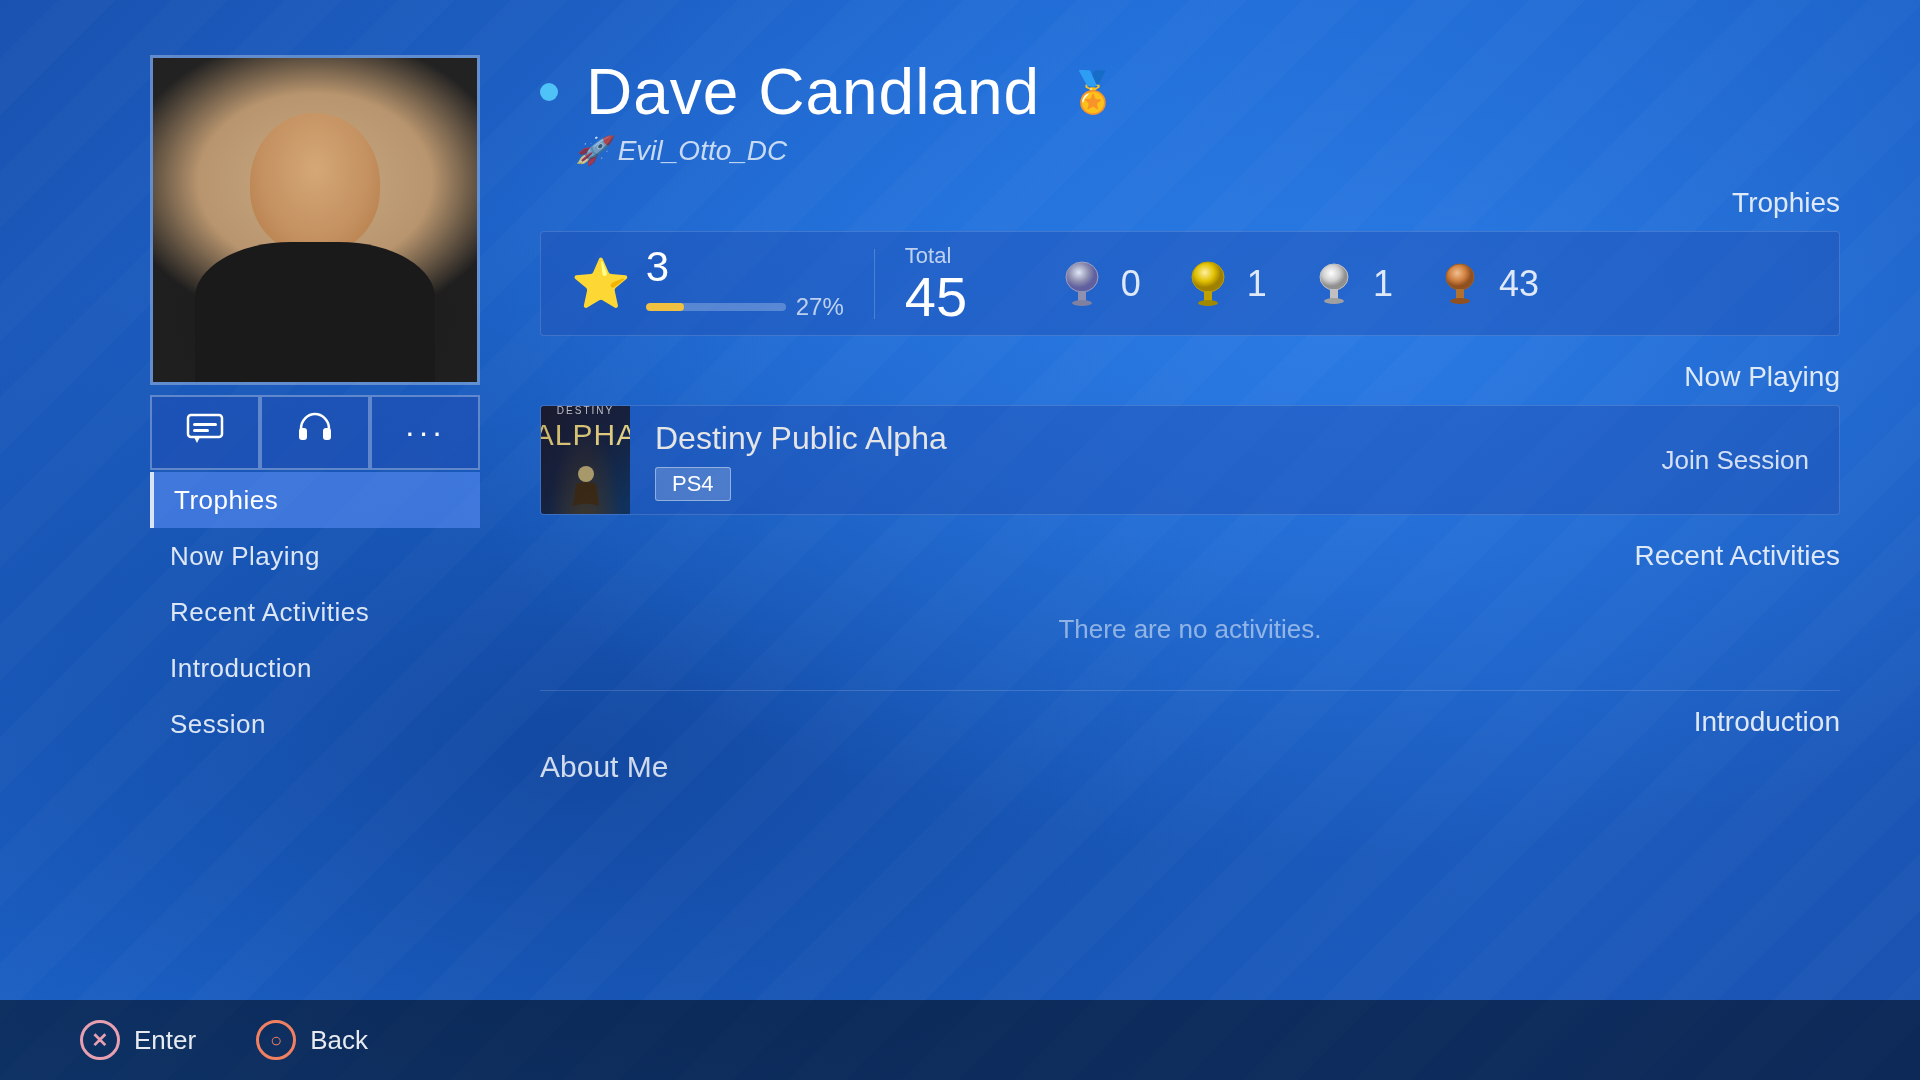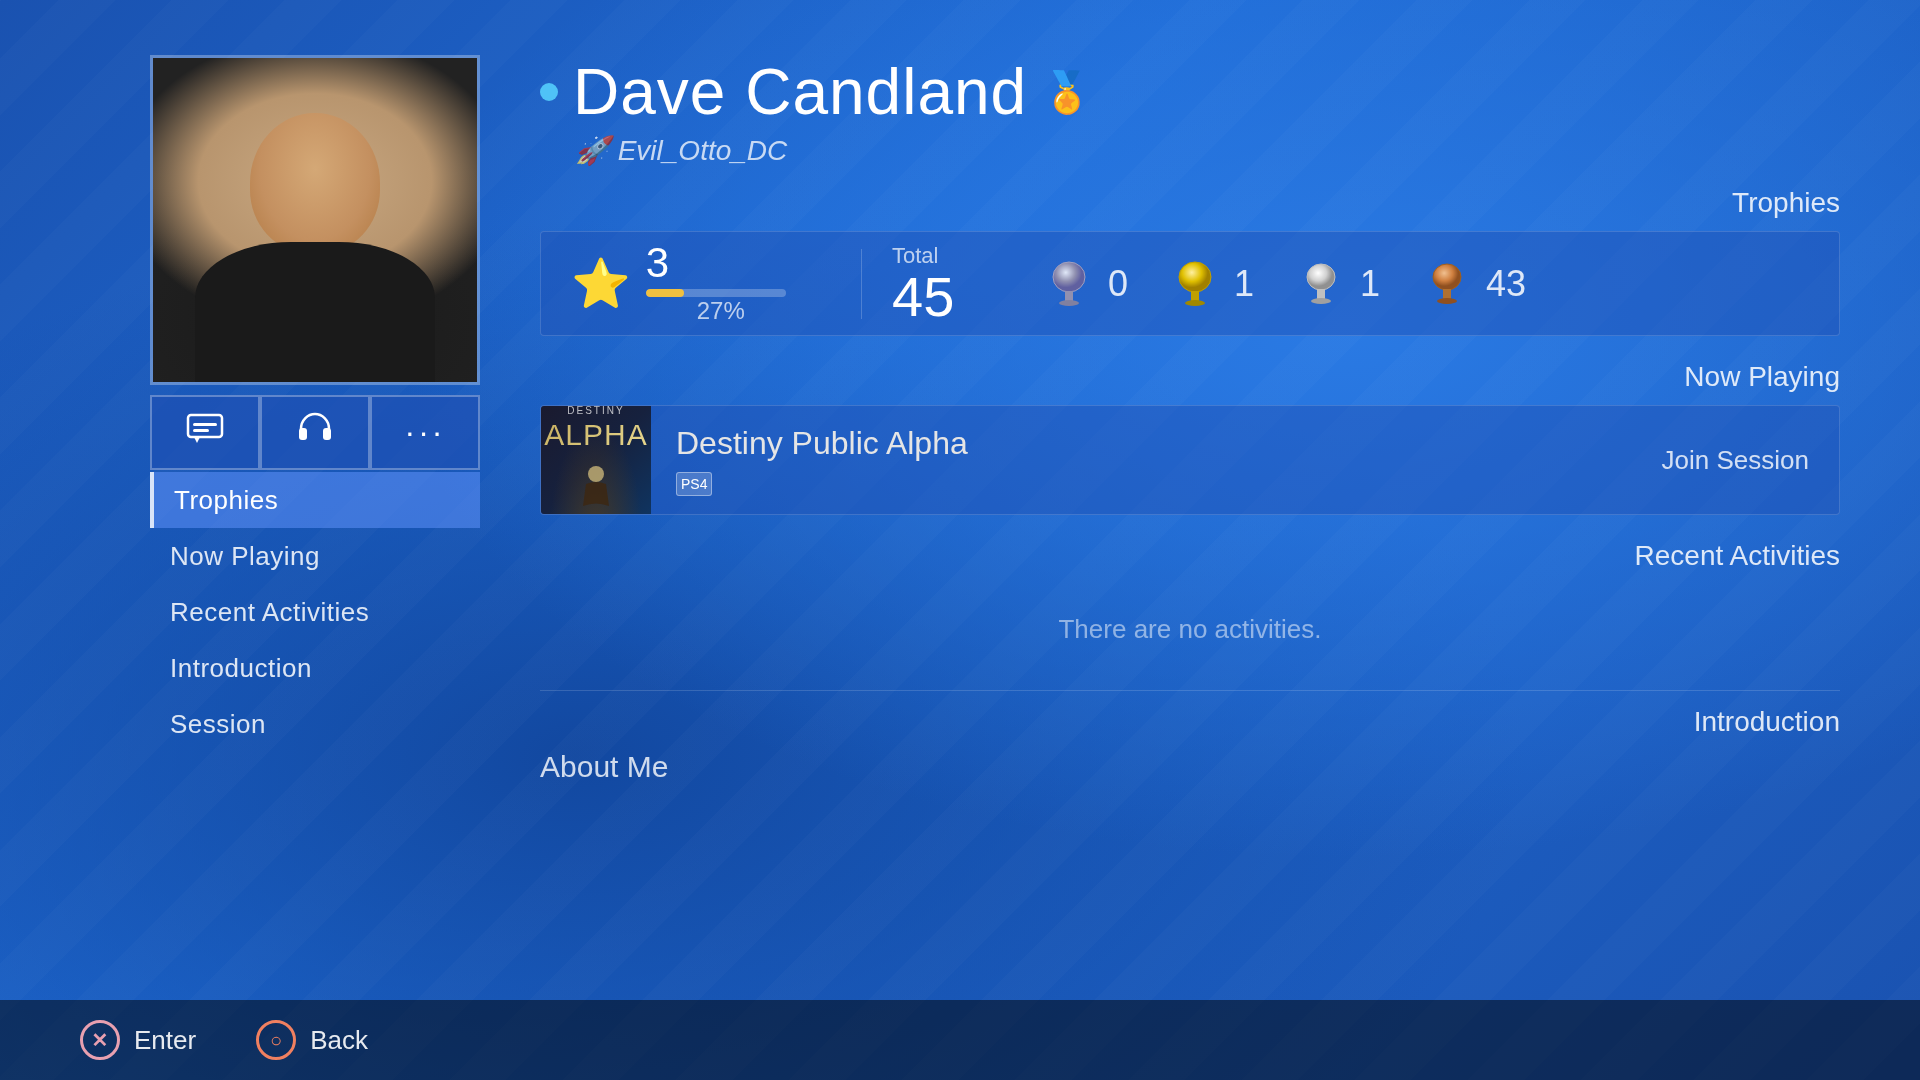--- a/index.html
+++ b/index.html
@@ -186,21 +186,21 @@
     }
 
     
     .profile-header {
       margin-bottom: 20px;
     }
 
     .profile-name-row {
       display: flex;
       align-items: center;
-      gap: 15px;
+      gap: 28px;
     }
 
     .online-dot {
       width: 18px;
       height: 18px;
       background: #4fc3f7;
       border-radius: 50%;
       flex-shrink: 0;
     }
 
@@ -284,21 +284,20 @@
 
     .trophy-percent {
       font-size: 24px;
       color: rgba(255,255,255,0.7);
       margin-left: 10px;
     }
 
     .trophy-progress-row {
       display: flex;
       align-items: center;
-      flex-direction: column;
     }
 
     .divider-v {
       width: 1px;
       height: 70px;
       background: rgba(255,255,255,0.2);
       margin: 0 30px;
     }
 
     .trophy-total {
@@ -347,21 +346,21 @@
       border-radius: 4px;
       height: 110px;
       display: flex;
       align-items: center;
       padding: 0;
       margin-bottom: 25px;
       overflow: hidden;
     }
 
     .game-thumbnail {
-      width: 110px;
+      width: 89px;
       height: 110px;
       flex-shrink: 0;
       background: linear-gradient(135deg, #1a1a2e 0%, #16213e 50%, #0f3460 100%);
       display: flex;
       align-items: center;
       justify-content: center;
       position: relative;
       overflow: hidden;
     }
 
@@ -389,22 +388,22 @@
       font-size: 32px;
       color: #e5e5e5;
       font-weight: 300;
       margin-bottom: 10px;
     }
 
     .platform-badge {
       background: rgba(255,255,255,0.2);
       border: 1px solid rgba(255,255,255,0.4);
       color: white;
-      font-size: 14px;
-      padding: 3px 4px;
+      font-size: 22px;
+      padding: 3px 16px;
       border-radius: 3px;
       display: inline-block;
     }
 
     .join-session {
       padding-right: 30px;
       font-size: 26px;
       color: rgba(255,255,255,0.8);
       font-weight: 300;
       white-space: nowrap;

